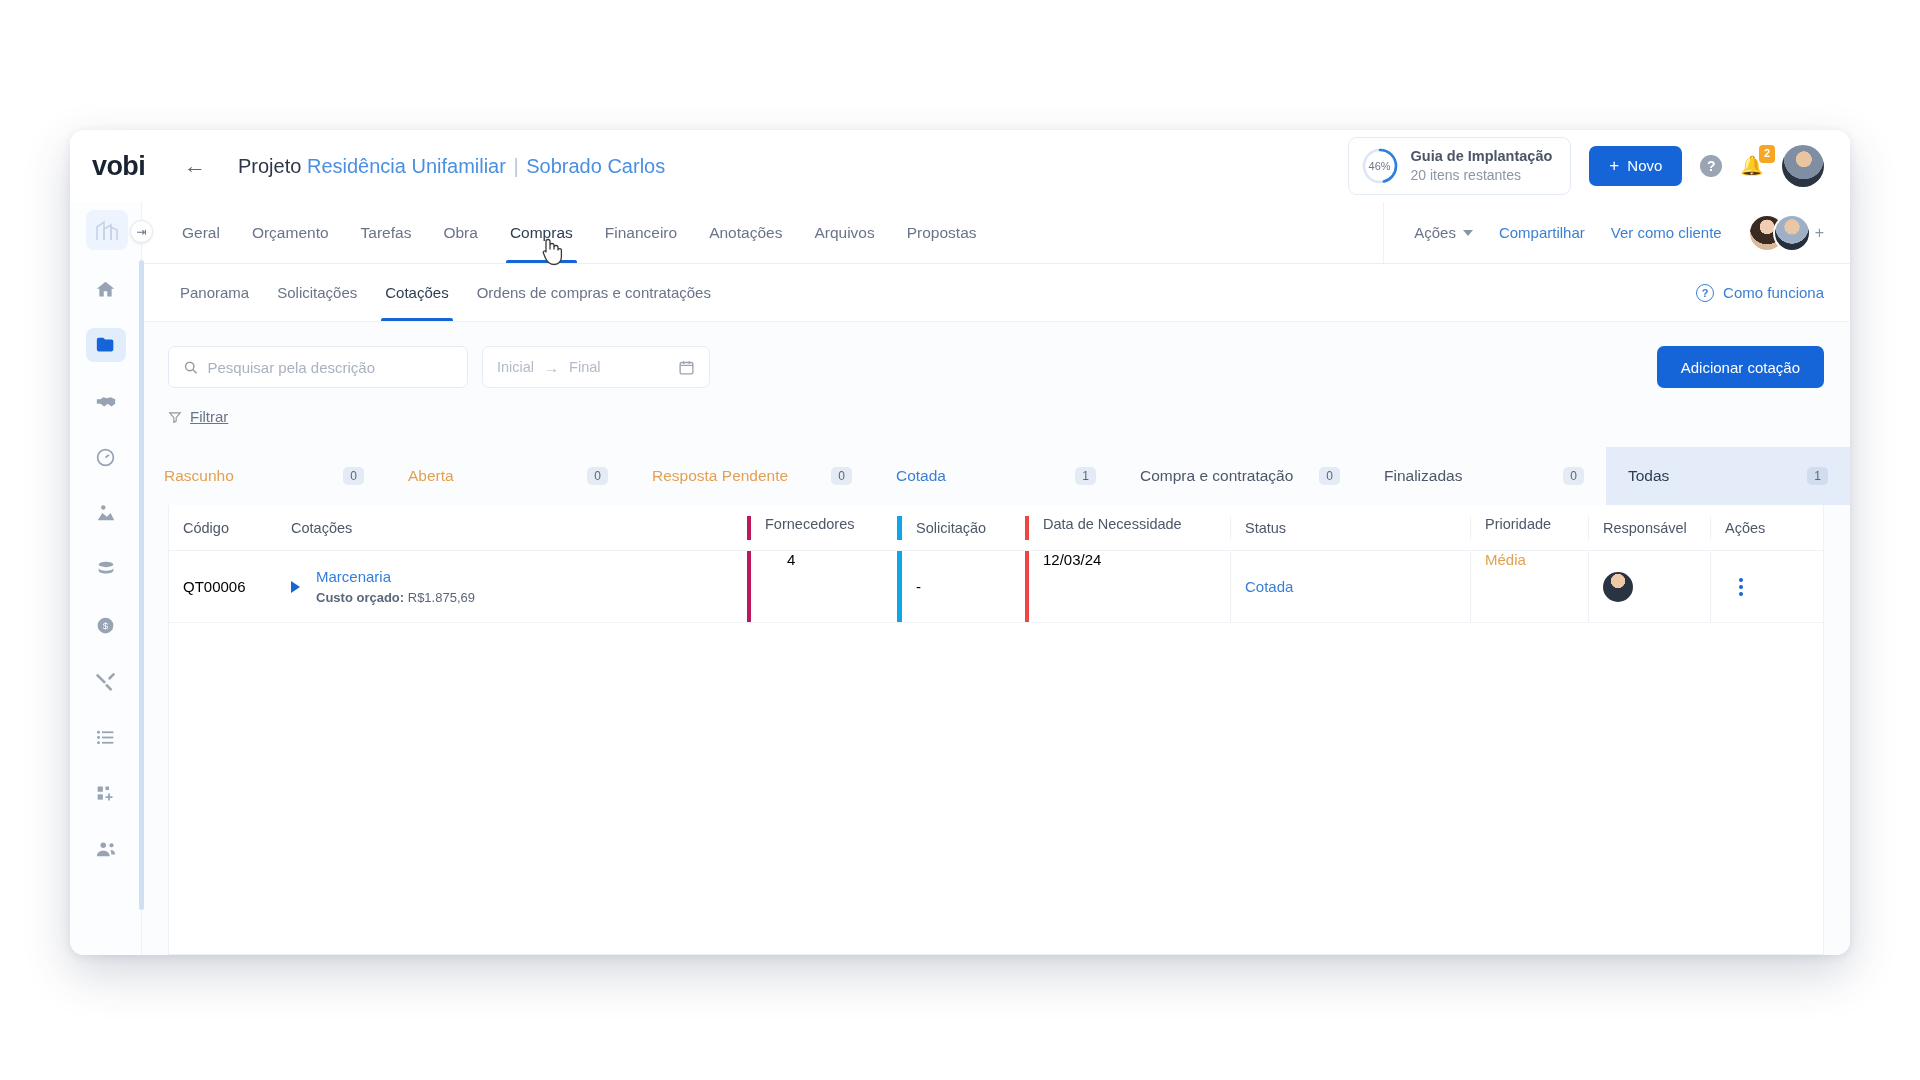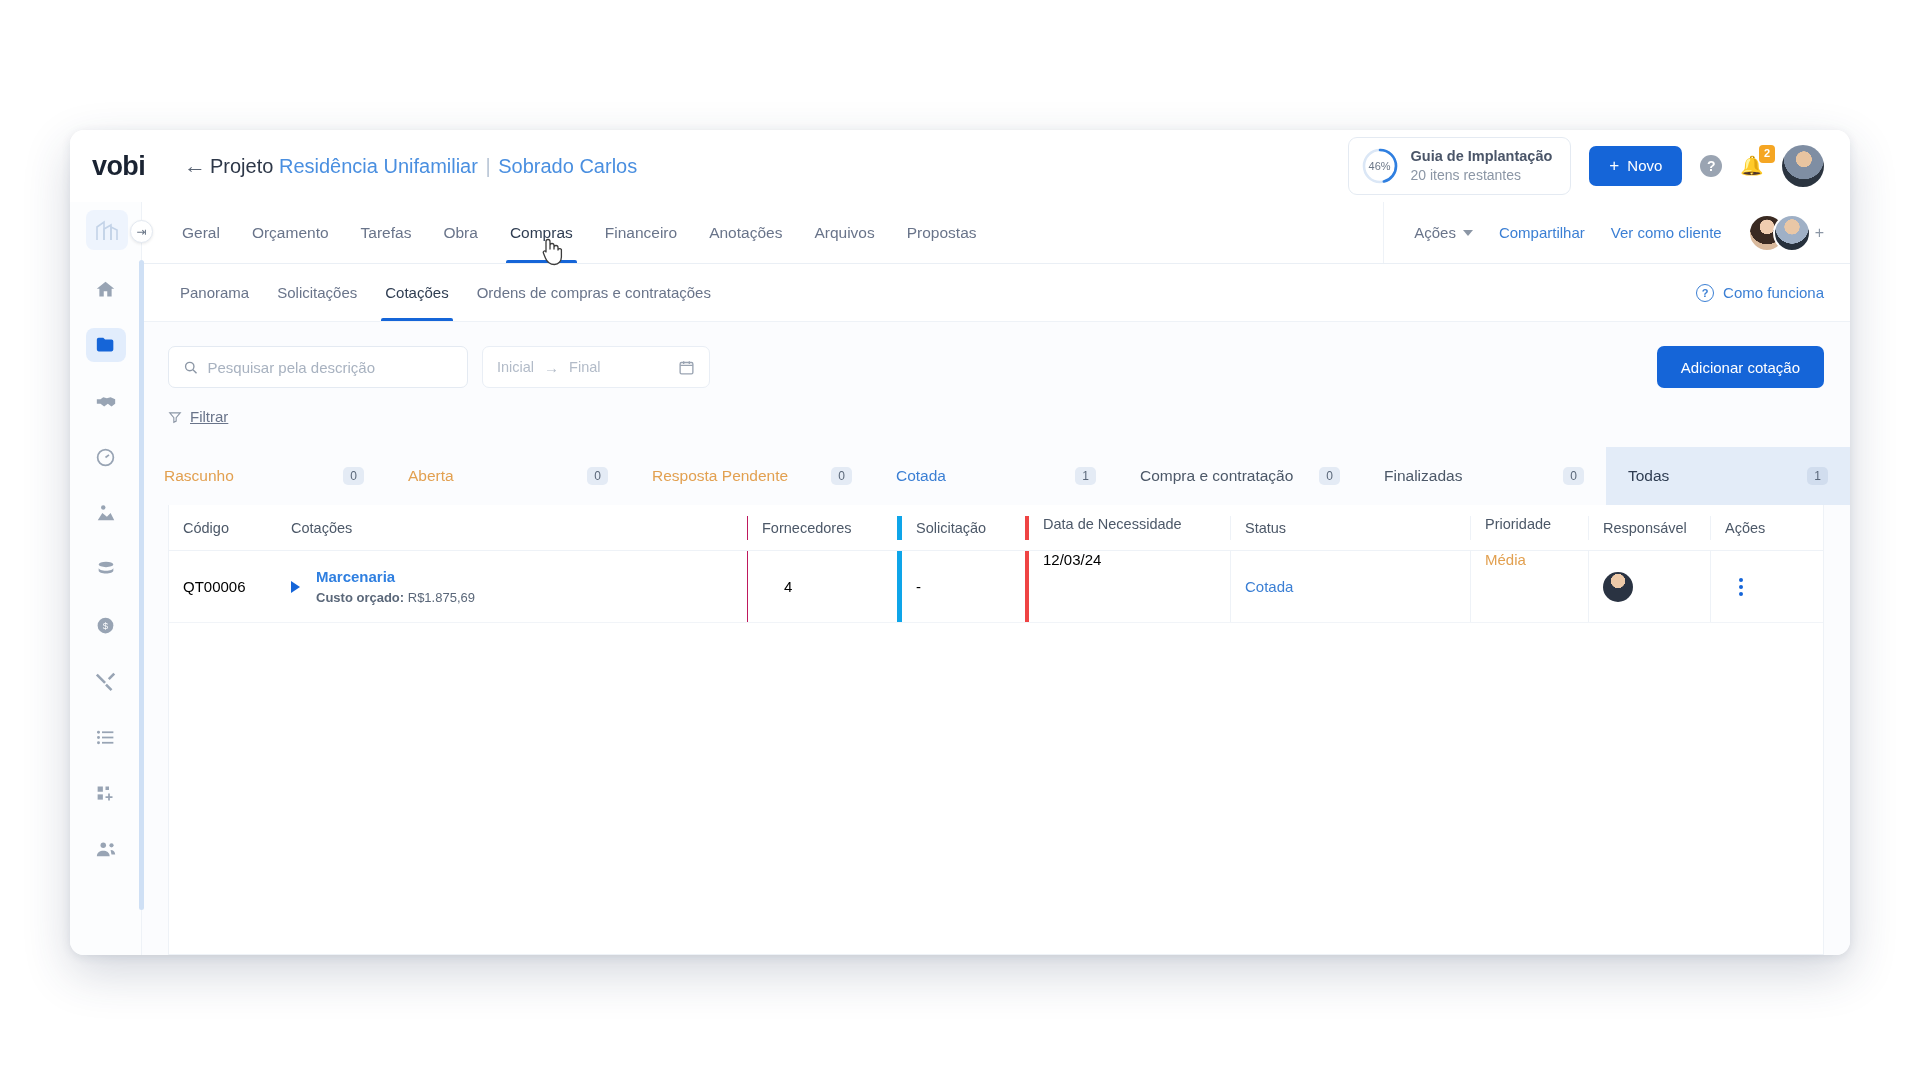--- a/index.html
+++ b/index.html
@@ -42,21 +42,21 @@
     color: #1a2332;
   }
   #back-arrow {
     margin-left: 10px;
     font-size: 22px;
     color: #5a6474;
     line-height: 1;
     cursor: pointer;
   }
   #project-title {
-    margin-left: 4px;
+    margin-left: 32px;
     font-size: 20px;
     color: #2d3748;
     white-space: nowrap;
   }
   #project-title .proj-name { color: #4a8fe0; }
   #project-title .sep { color: #b9c6d6; padding: 0 2px; }
   #project-title .proj-sub { color: #4a8fe0; }
 
   #topbar-right {
     margin-left: auto;
@@ -319,37 +319,37 @@
   .row {
     display:flex; align-items:center;
     height: 72px;
     border-bottom:1px solid #f1f4f8;
     font-size:15px;
   }
   .row .td { padding: 0 14px; }
 
   .c-codigo   { width: 108px; }
   .c-cotacoes { width: 470px; display:flex; align-items:center; gap:16px; }
-  .c-forn     { width: 150px; border-left:1px solid #be185d; height: 100%; display:flex; align-items:center;}
+  .c-forn     { width: 150px; border-left:4px solid #be185d; height: 100%; display:flex; }
   .c-solic    { width: 128px; border-left:5px solid #0ea5e9; height:100%; display:flex; align-items:center;}
   .c-data     { width: 205px; border-left:4px solid #ef4444; height:100%; display:flex; }
   .c-status   { width: 240px; border-left:1px solid #eef2f7; height:100%; display:flex; align-items:center;}
   .c-prior    { width: 118px; border-left:1px solid #eef2f7; height:100%; display:flex; }
   .c-resp     { width: 122px; border-left:1px solid #eef2f7; height:100%; display:flex; align-items:center;}
   .c-acoes    { width: 90px;  border-left:1px solid #eef2f7; height:100%; display:flex; align-items:center;}
 
   #table-head .c-forn, #table-head .c-solic, #table-head .c-data,
   #table-head .c-status, #table-head .c-prior, #table-head .c-resp, #table-head .c-acoes { height: 24px; }
 
   .expand-caret {
     width:0;height:0;
     border-top:6px solid transparent;border-bottom:6px solid transparent;
     border-left:9px solid #1565d8; cursor:pointer;
   }
-  .quote-name { font-size:15px; font-weight:700; color:#2f7fe0; cursor:pointer; }
+  .quote-name { font-size:15px; font-weight:400; color:#2f7fe0; cursor:pointer; }
   .quote-cost { font-size:13px; color:#5a6779; margin-top:5px; }
   .quote-cost b { font-weight:700; }
   .link-status { color:#3b7fd4; }
   .prio-media { color:#e2a050; }
   #resp-avatar {
     width:30px;height:30px;border-radius:50%;
     background: radial-gradient(circle at 50% 30%, #edc9a8 0 27%, #2a3342 28% 100%);
   }
   .kebab { display:flex; flex-direction:column; gap:3px; cursor:pointer; margin-left: 14px;}
   .kebab i { width:4px;height:4px;border-radius:50%;background:#1565d8; display:block;}

